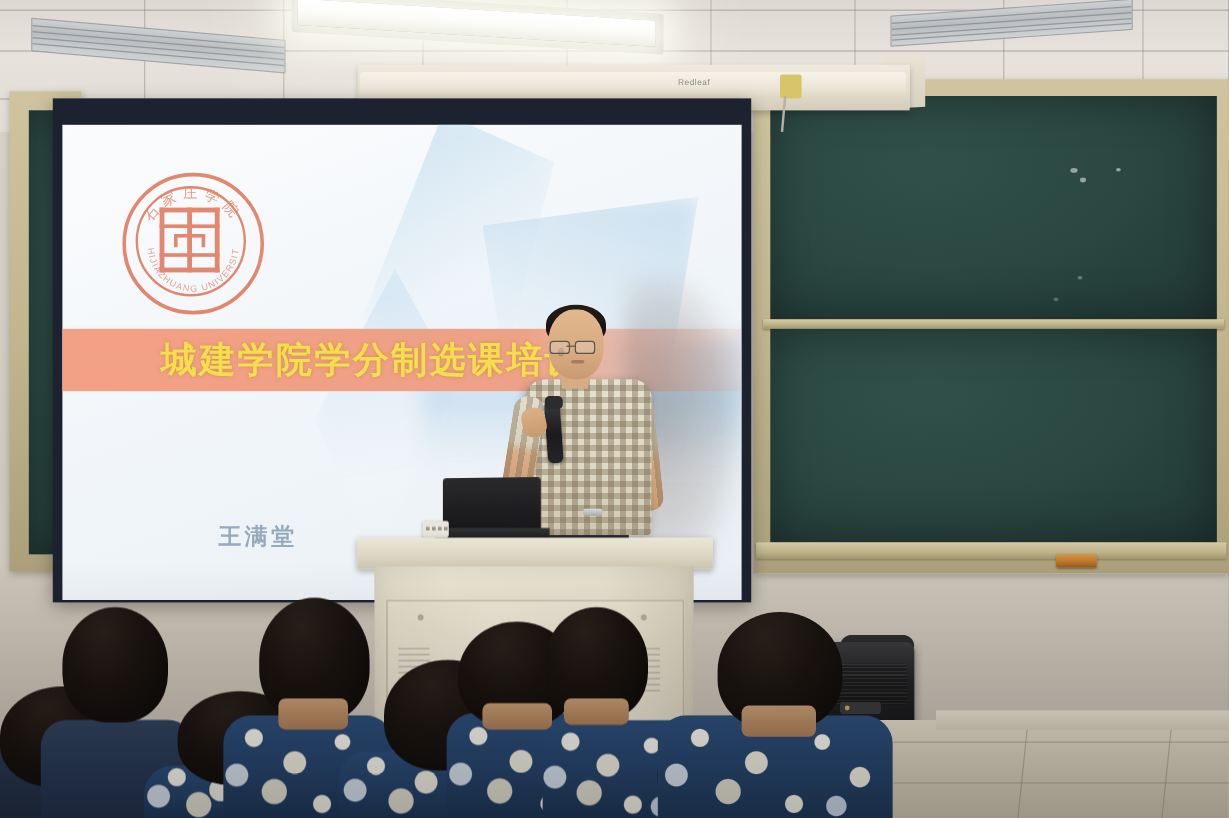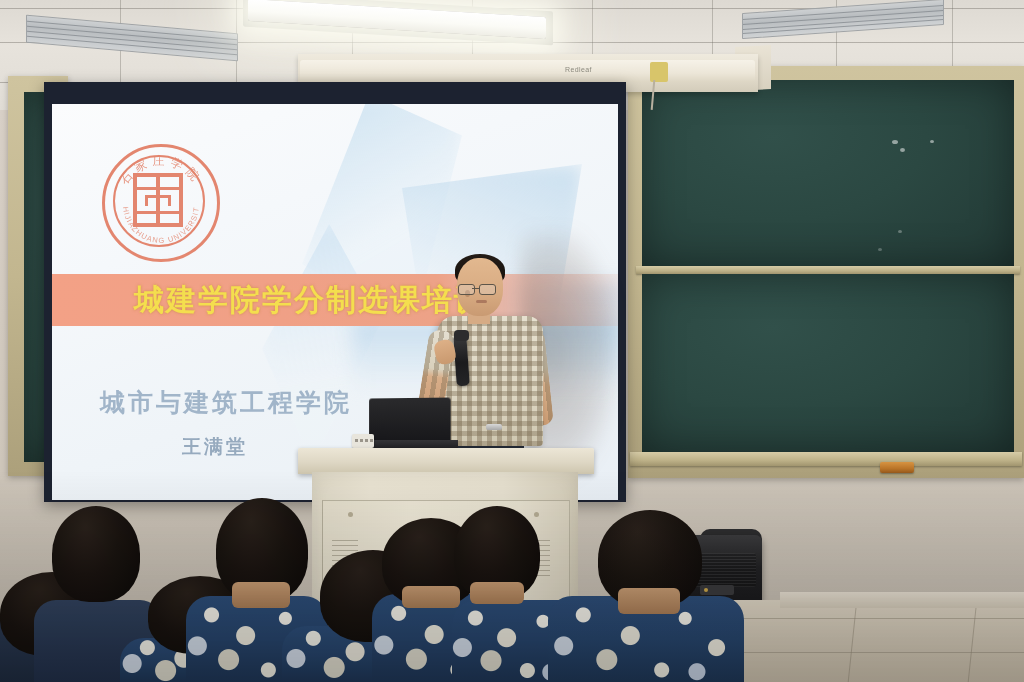--- a/index.html
+++ b/index.html
@@ -295,21 +295,20 @@
         <div class="seal-bar" style="left:4px;top:40px;width:50px;height:3px;"></div>
         <div class="seal-bar" style="left:27px;top:2px;width:4px;height:54px;"></div>
         <div class="seal-bar" style="left:16px;top:24px;width:26px;height:3px;"></div>
         <div class="seal-bar" style="left:16px;top:24px;width:3px;height:11px;"></div>
         <div class="seal-bar" style="left:39px;top:24px;width:3px;height:11px;"></div>
       </div>
     </div>
 
     <div id="titleband"></div>
     <div id="slide-title">城建学院学分制选课培训</div>
-    <div id="slide-subtitle">城市与建筑工程学院</div>
     <div id="slide-presenter">王满堂</div>
   </div>
 
   <div class="abs" id="shadow-pres"></div>
 
   <div class="abs">
     <div class="abs" id="arm-r"></div>
     <div class="abs" id="trousers"></div>
     <div class="abs" id="torso"></div>
     <div class="abs" id="neck"></div>

